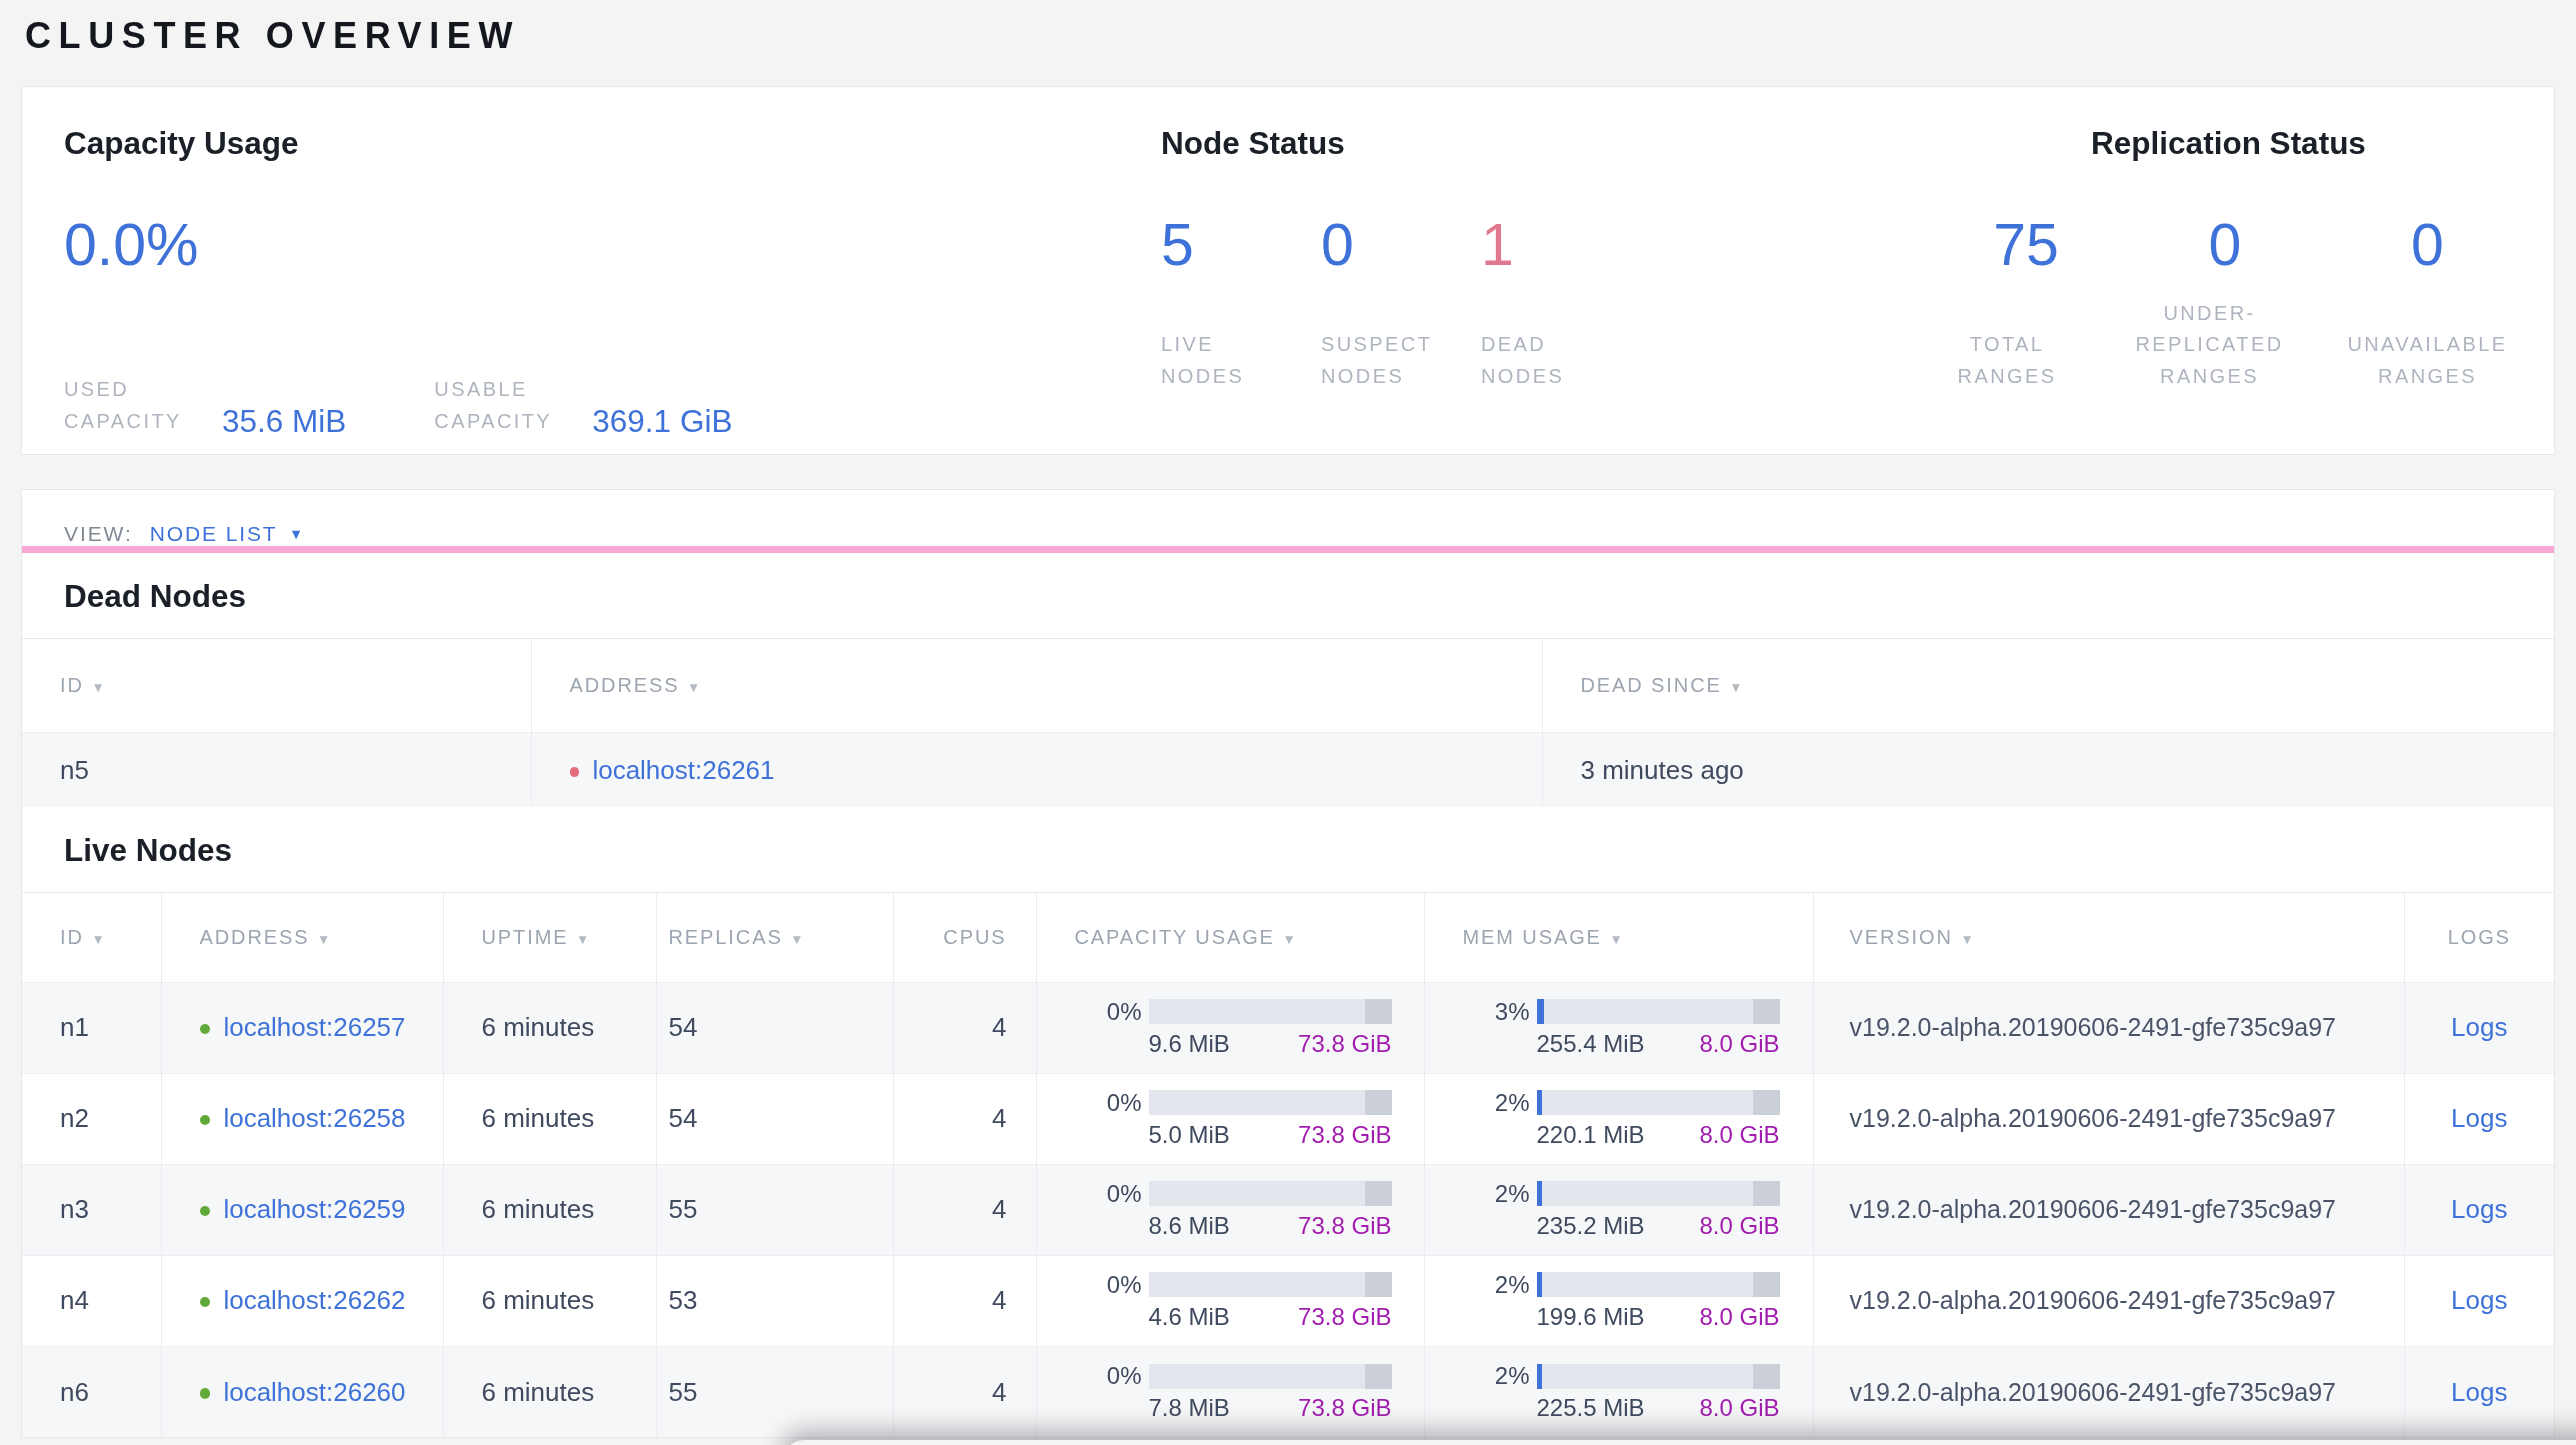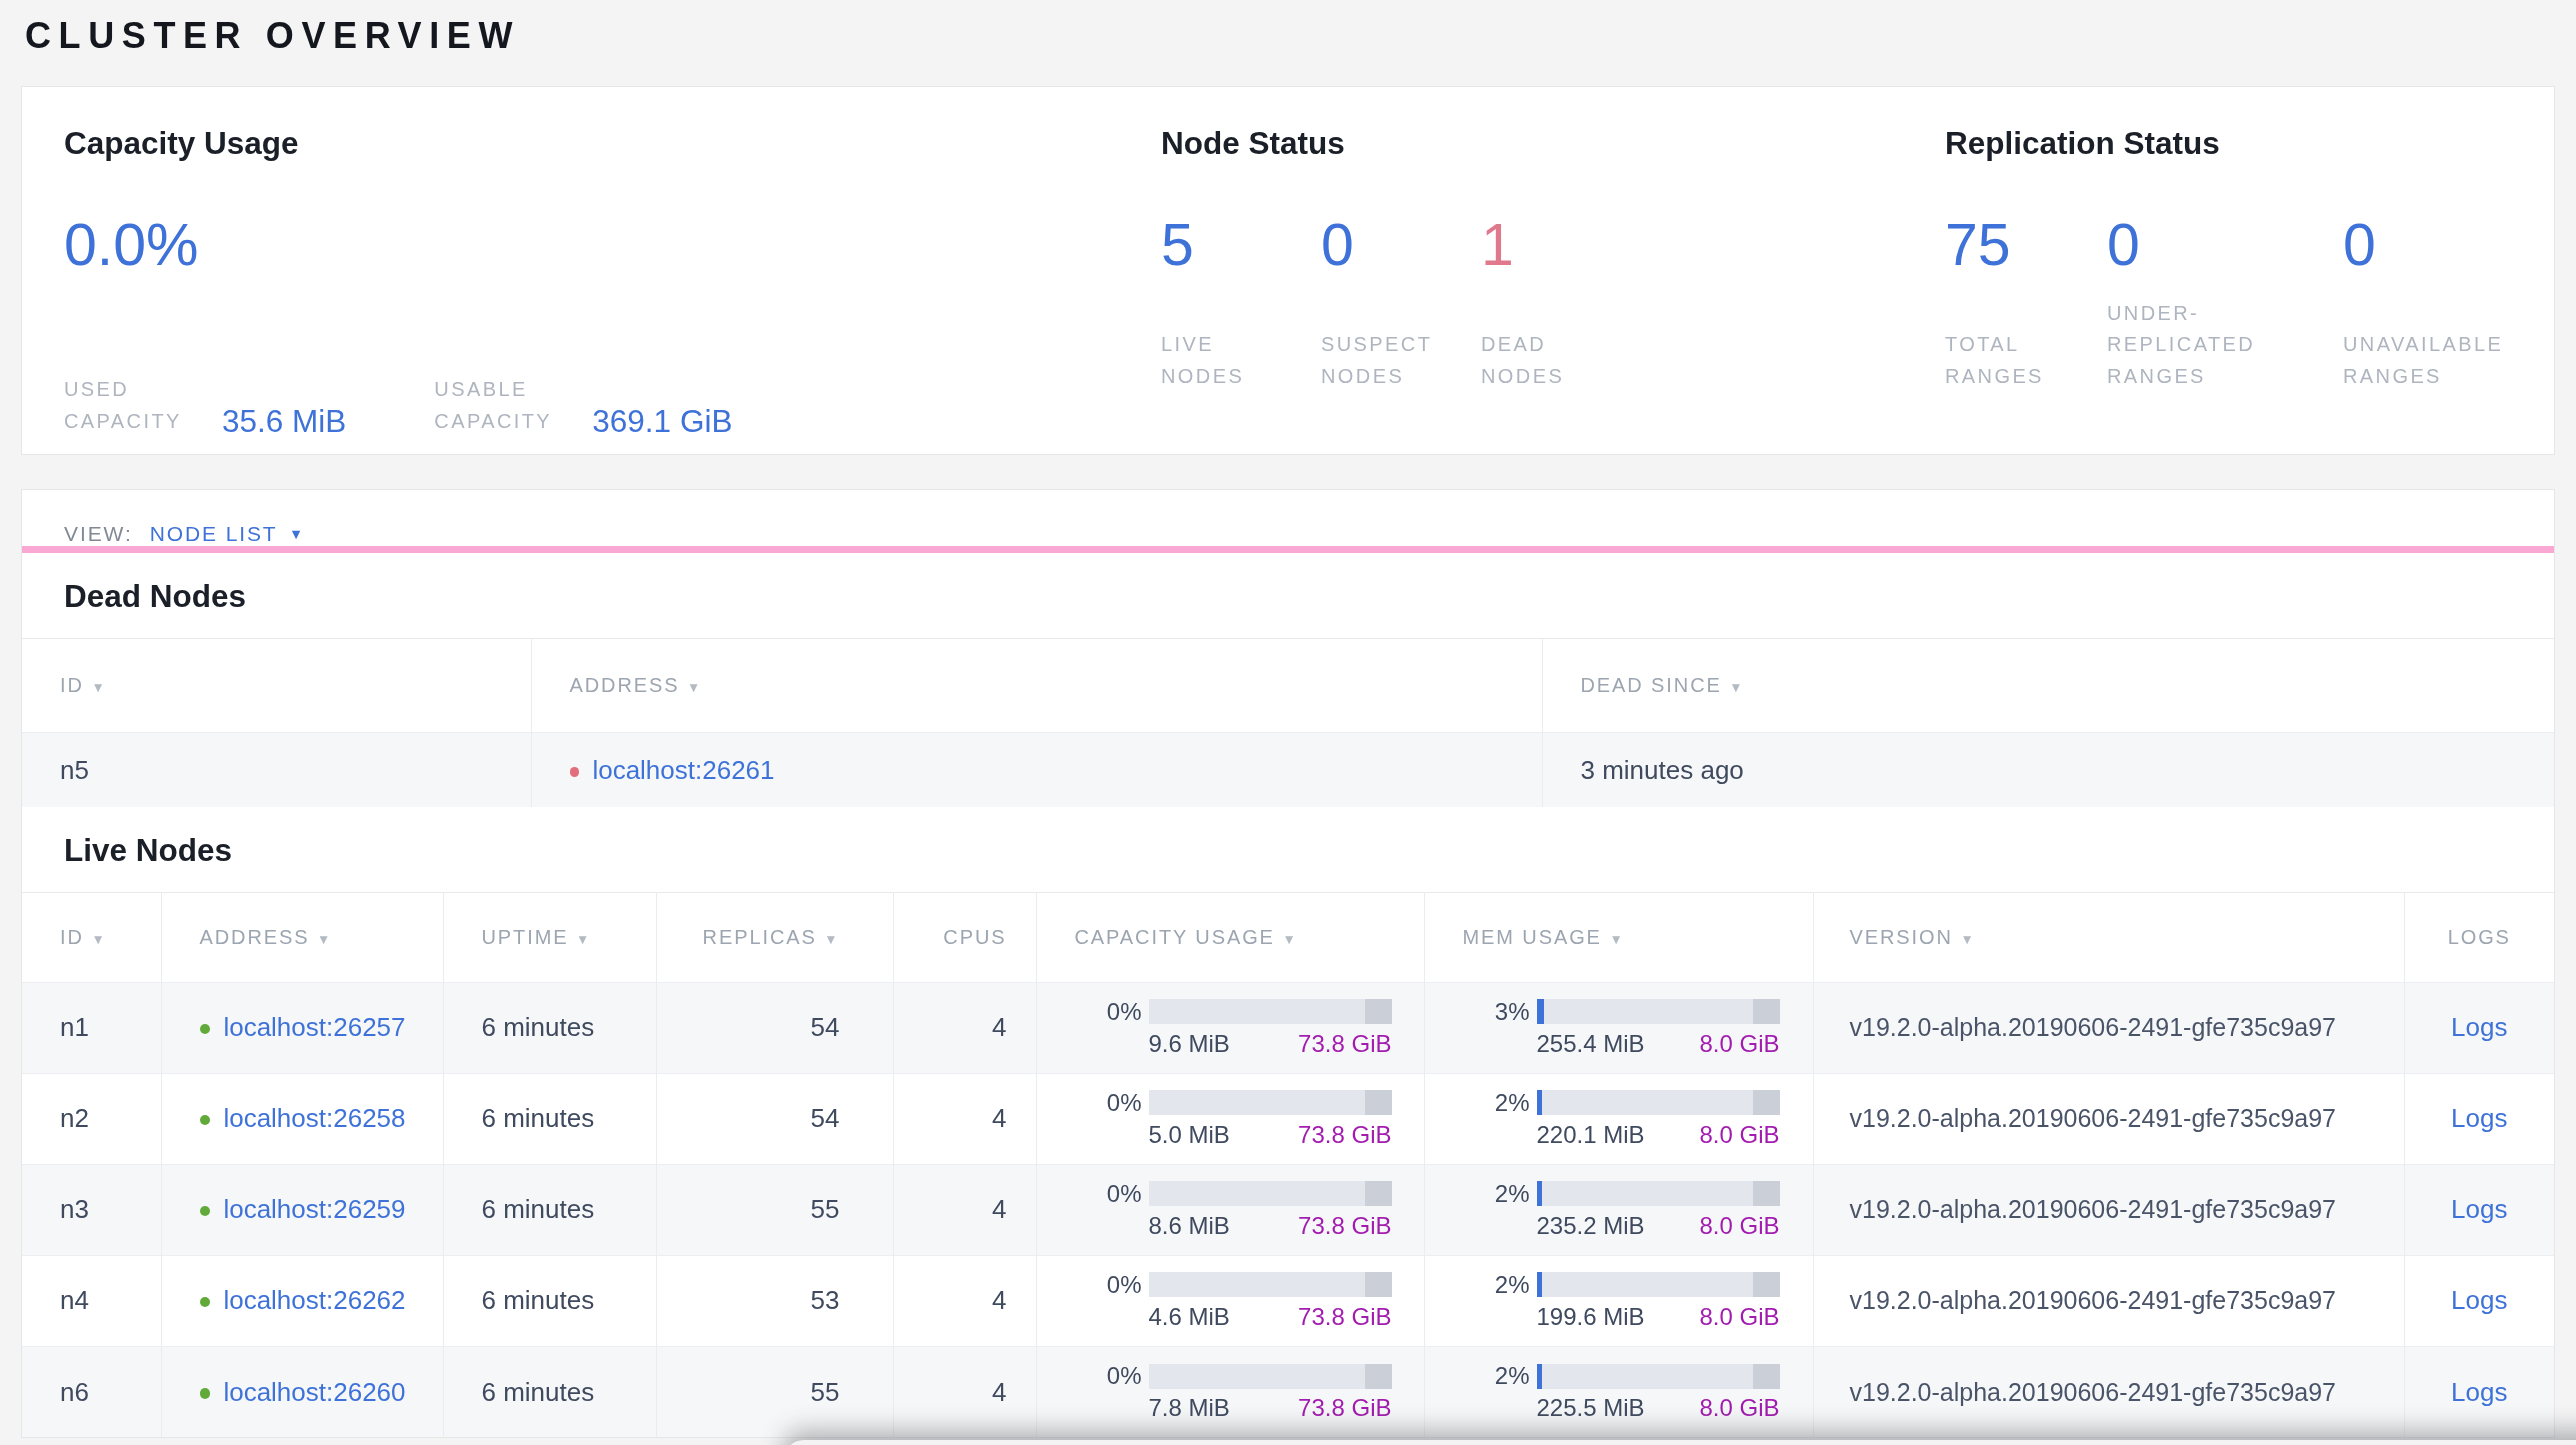--- a/index.html
+++ b/index.html
@@ -30,21 +30,21 @@
     padding: 38px 42px;
     display: flex;
   }
   .sec-title {
     font-size: 31.5px;
     font-weight: 700;
     color: #1a1f28;
   }
   .cap-section  { width: 1097px; }
   .node-section { width: 784px; }
-  .repl-section { flex: 1; }
+  .repl-section { flex: 1; text-align: center; }
 
   .cap-values { display: flex; align-items: flex-start; margin-top: 53px; }
   .big-stat {
     font-size: 59px;
     line-height: 61px;
     color: var(--blue);
   }
   .big-stat.red { color: var(--red); }
   .cap-pct { width: 160px; }
   .meter-lg { width: 625px; margin-top: 15.3px; }
@@ -118,21 +118,21 @@
     font-size: 26px;
     color: #3f4a5f;
     vertical-align: middle;
     border-top: 1px solid #edeef1;
     padding-left: 38px;
   }
   .dead-table td { height: 74px; }
   .live-table td { height: 91px; }
   tr.alt { background: #f6f7f8; }
   .sort-arrow { font-size: 13.4px; color: #b3bac2; margin-left: 7.6px; }
-  th.num, td.num { text-align: right; padding-right: 53px; padding-left: 12px; }
+  th.num, td.num { text-align: left; padding-right: 53px; padding-left: 12px; }
   th.cpu, td.cpu { text-align: right; padding-right: 29px; padding-left: 0; }
   th.ctr, td.ctr { text-align: center; padding-left: 0; }
   a { color: var(--blue); text-decoration: none; cursor: pointer; }
   .dot {
     display: inline-block; width: 10.5px; height: 10.5px; border-radius: 50%;
     margin-right: 13.4px; vertical-align: 1.9px;
   }
   .dot.live { background: var(--green-dot); }
   .dot.dead { background: var(--red-dot); width: 9.5px; height: 9.5px; }
 

